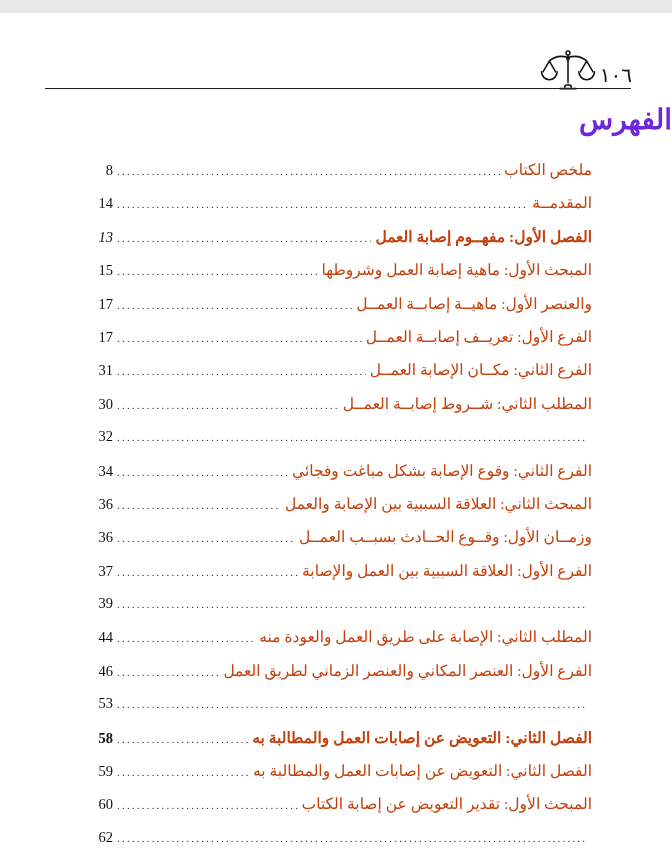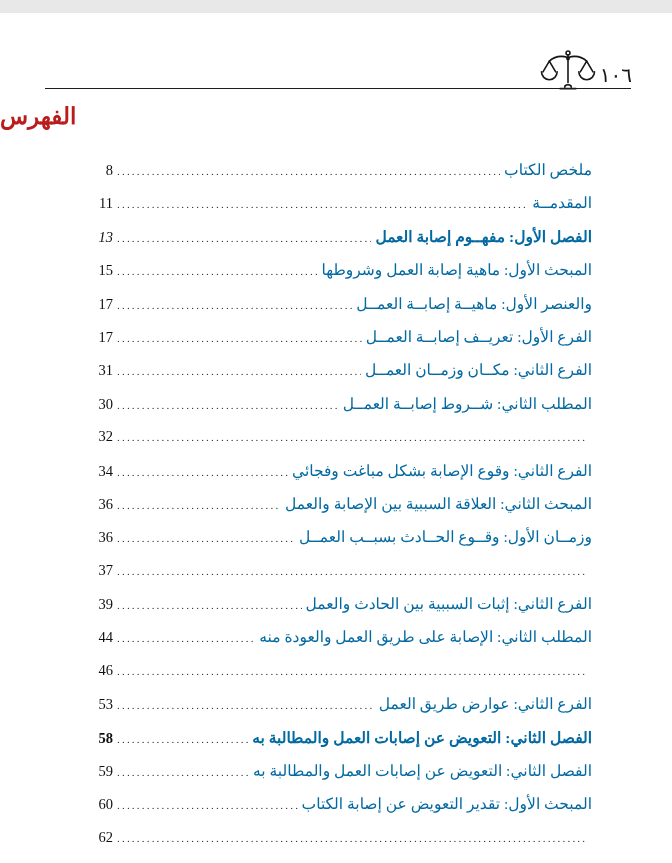--- a/index.html
+++ b/index.html
@@ -20,33 +20,33 @@
   }
   .header-mark{position:absolute;top:36px;right:40px;display:flex;align-items:flex-end;direction:ltr;}
   .scales-icon{display:block;margin-right:4px;}
   .folio{
     font-size:20px;line-height:1;color:#141414;
     padding-bottom:6px;letter-spacing:1px;
   }
   
   .toc-title-h{
     position:absolute;top:90px;left:0;width:100%;
-    text-align:left;margin:0;
-    font-size:23px;font-weight:700;color:#b91c1c;
+    text-align:right;margin:0;
+    font-size:28px;font-weight:700;color:#6d28d9;
   }
   
   .toc-list{
     position:absolute;top:140px;right:80px;left:97px;
   }
   .toc-row{
     display:flex;direction:rtl;align-items:baseline;
     height:33.4px;line-height:33.4px;white-space:nowrap;
   }
   .toc-entry-title{
-    flex:0 0 auto;font-size:15.5px;color:#0369a1;
+    flex:0 0 auto;font-size:15.5px;color:#c2410c;
   }
   .toc-row.bold .toc-entry-title{font-weight:700;text-align:right;}
   .toc-leader{
     flex:1 1 auto;min-width:6px;overflow:hidden;
     direction:ltr;text-align:left;
     margin:0 4px;
     font-size:11px;letter-spacing:2.2px;color:#2a2a2a;
   }
   .toc-page{
     flex:0 0 auto;min-width:16px;text-align:right;direction:ltr;
@@ -83,21 +83,21 @@
 
   <div class="toc-list" id="toc-list">
       <div class="toc-row">
         <span class="toc-entry-title">ملخص الكتاب</span>
         <span class="toc-leader">............................................................................................................................................................................................................................</span>
         <span class="toc-page">8</span>
       </div>
       <div class="toc-row">
         <span class="toc-entry-title">المقدمــة</span>
         <span class="toc-leader">............................................................................................................................................................................................................................</span>
-        <span class="toc-page">11</span>
+        <span class="toc-page">14</span>
       </div>
       <div class="toc-row bold">
         <span class="toc-entry-title">الفصل الأول: مفهــوم إصابة العمل</span>
         <span class="toc-leader">............................................................................................................................................................................................................................</span>
         <span class="toc-page italic">13</span>
       </div>
       <div class="toc-row">
         <span class="toc-entry-title">المبحث الأول: ماهية إصابة العمل وشروطها</span>
         <span class="toc-leader">............................................................................................................................................................................................................................</span>
         <span class="toc-page">15</span>
@@ -106,21 +106,21 @@
         <span class="toc-entry-title">والعنصر الأول: ماهيــة إصابــة العمــل</span>
         <span class="toc-leader">............................................................................................................................................................................................................................</span>
         <span class="toc-page">17</span>
       </div>
       <div class="toc-row">
         <span class="toc-entry-title">الفرع الأول: تعريــف إصابــة العمــل</span>
         <span class="toc-leader">............................................................................................................................................................................................................................</span>
         <span class="toc-page">17</span>
       </div>
       <div class="toc-row">
-        <span class="toc-entry-title">الفرع الثاني: مكــان وزمــان العمــل</span>
+        <span class="toc-entry-title">الفرع الثاني: مكــان الإصابة العمــل</span>
         <span class="toc-leader">............................................................................................................................................................................................................................</span>
         <span class="toc-page">31</span>
       </div>
       <div class="toc-row">
         <span class="toc-entry-title">المطلب الثاني: شــروط إصابــة العمــل</span>
         <span class="toc-leader">............................................................................................................................................................................................................................</span>
         <span class="toc-page">30</span>
       </div>
       <div class="toc-row">
         <span class="toc-leader">............................................................................................................................................................................................................................</span>
@@ -135,39 +135,39 @@
         <span class="toc-entry-title">المبحث الثاني: العلاقة السببية بين الإصابة والعمل</span>
         <span class="toc-leader">............................................................................................................................................................................................................................</span>
         <span class="toc-page">36</span>
       </div>
       <div class="toc-row">
         <span class="toc-entry-title">وزمــان الأول: وقــوع الحــادث بسبــب العمــل</span>
         <span class="toc-leader">............................................................................................................................................................................................................................</span>
         <span class="toc-page">36</span>
       </div>
       <div class="toc-row">
+        <span class="toc-entry-title">الفرع الأول: العلاقة السببية بين العمل والإصابة</span>
         <span class="toc-leader">............................................................................................................................................................................................................................</span>
         <span class="toc-page">37</span>
       </div>
       <div class="toc-row">
-        <span class="toc-entry-title">الفرع الثاني: إثبات السببية بين الحادث والعمل</span>
         <span class="toc-leader">............................................................................................................................................................................................................................</span>
         <span class="toc-page">39</span>
       </div>
       <div class="toc-row">
         <span class="toc-entry-title">المطلب الثاني: الإصابة على طريق العمل والعودة منه</span>
         <span class="toc-leader">............................................................................................................................................................................................................................</span>
         <span class="toc-page">44</span>
       </div>
       <div class="toc-row">
+        <span class="toc-entry-title">الفرع الأول: العنصر المكاني والعنصر الزماني لطريق العمل</span>
         <span class="toc-leader">............................................................................................................................................................................................................................</span>
         <span class="toc-page">46</span>
       </div>
       <div class="toc-row">
-        <span class="toc-entry-title">الفرع الثاني: عوارض طريق العمل</span>
         <span class="toc-leader">............................................................................................................................................................................................................................</span>
         <span class="toc-page">53</span>
       </div>
       <div class="toc-row bold">
         <span class="toc-entry-title">الفصل الثاني: التعويض عن إصابات العمل والمطالبة به</span>
         <span class="toc-leader">............................................................................................................................................................................................................................</span>
         <span class="toc-page boldnum">58</span>
       </div>
       <div class="toc-row">
         <span class="toc-entry-title">الفصل الثاني: التعويض عن إصابات العمل والمطالبة به</span>

